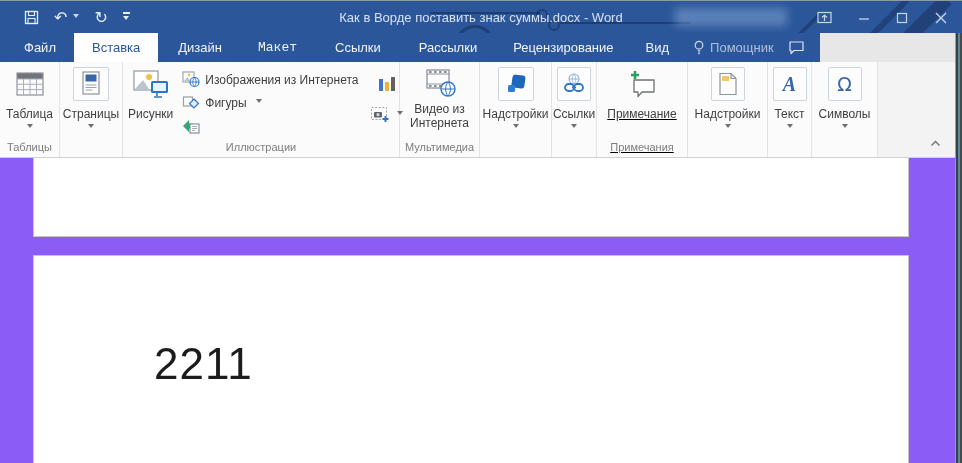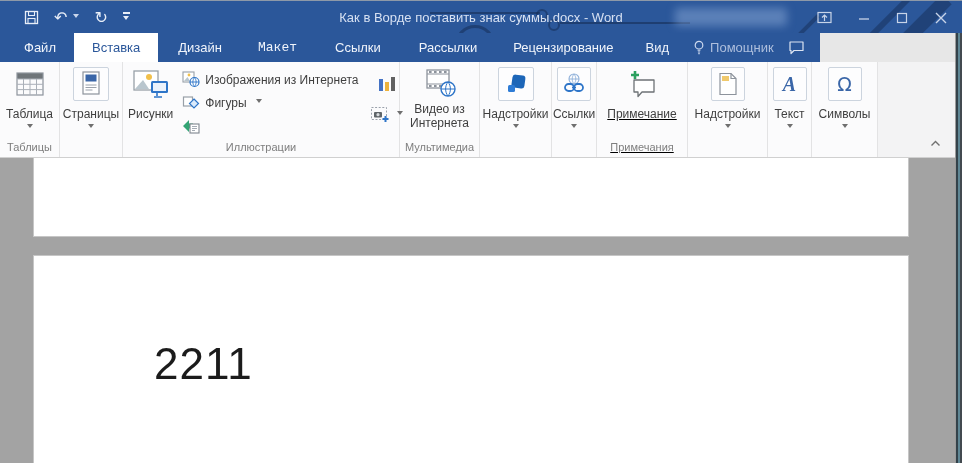--- a/index.html
+++ b/index.html
@@ -48,21 +48,21 @@
   .minicol{display:flex;flex-direction:column;padding:3px 2px 0 4px;}
   .minirow{display:flex;align-items:center;gap:5px;height:23px;background:none;border:none;
            padding:0 4px;font-family:inherit;font-size:12px;color:#3f3f3f;cursor:pointer;white-space:nowrap;}
   .minicol2{display:flex;flex-direction:column;align-items:center;padding:6px 6px 0 2px;}
   .omega-glyph{font-family:"DejaVu Sans",sans-serif;font-size:19px;color:#3a66a8;line-height:1;}
   .a-glyph{font-family:"Liberation Serif",serif;font-style:italic;font-weight:bold;font-size:20px;
            color:#3a66a8;line-height:1;}
   .ribbon-tail{flex:1;background:#f3f3f4;position:relative;border-right:none;}
   .collapse-chevron{position:absolute;right:12px;bottom:5px;background:none;border:none;cursor:pointer;padding:2px;}
   
-  .docarea{position:absolute;left:0;top:158px;width:955px;height:305px;background:#a3a3a3;overflow:hidden;text-align:right;}
+  .docarea{position:absolute;left:0;top:158px;width:955px;height:305px;background:#8b5cf6;overflow:hidden;text-align:right;}
   .page{position:absolute;left:33px;width:876px;background:#ffffff;box-sizing:border-box;}
   .page1{top:0;height:79px;border:1px solid #c6c6c6;border-top:none;}
   .page2{top:97px;height:230px;border:1px solid #c6c6c6;border-bottom:none;}
   .doc-text{position:absolute;left:120px;top:83px;font-size:44px;color:#1b1b1b;
             font-family:"Liberation Sans",sans-serif;letter-spacing:1px;cursor:text;}
   .edge-strip{position:absolute;right:0;top:33px;bottom:0;width:7px;
       background:linear-gradient(90deg,#9b9b9b 0,#9b9b9b 1px,#34424a 1px,#34424a 3px,#5f8795 3px,#5f8795 5px,#434a50 5px,#434a50 7px);}
 </style>
 </head>
 <body>

